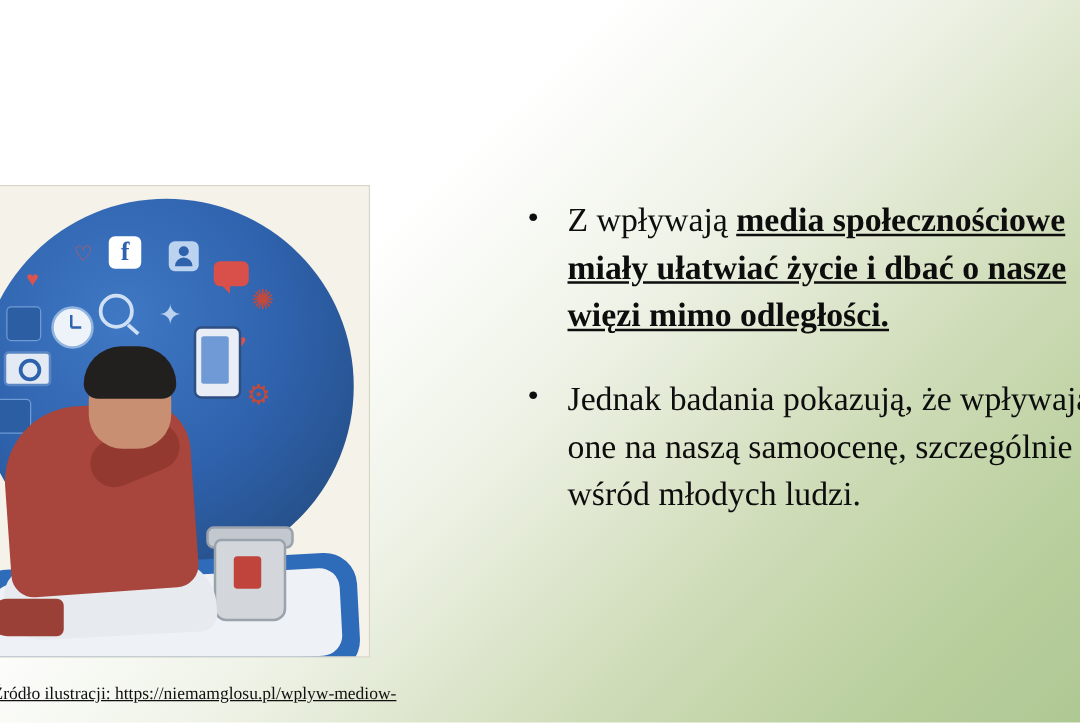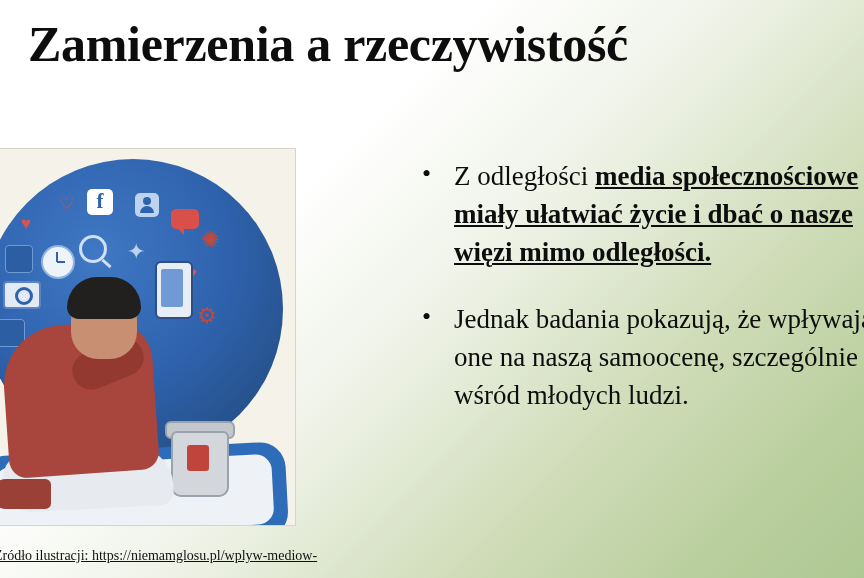--- a/index.html
+++ b/index.html
@@ -350,21 +350,20 @@
     font-weight: 700;
     text-decoration: underline;
     text-underline-offset: 2px;
   }
 </style>
 </head>
 <body>
 
 <div class="slide">
 
-  <div class="title">Zamierzenia a rzeczywistość</div>
 
   <div class="image-card">
     <div class="img-inner">
 
       <div class="blue-circle"></div>
 
       <div class="fb" style="left:112px; top:40px;">f</div>
       <div class="person-badge" style="left:160px; top:44px;"></div>
       <div class="bubble" style="left:196px; top:60px;"></div>
       <div class="heart" style="left:84px; top:46px;">♡</div>
@@ -395,20 +394,20 @@
       <div class="figure-arm"></div>
       <div class="figure-head"></div>
       <div class="figure-hair"></div>
     </div>
   </div>
 
   <div class="caption">Źródło ilustracji: https://niemamglosu.pl/wplyw-mediow-</div>
 
   <div class="content">
     <div class="bullet">
-      <span>Z odległości </span><span class="strong-underline">media społecznościowe miały ułatwiać życie i dbać o nasze więzi mimo odległości.</span>
+      <span>Z wpływają </span><span class="strong-underline">media społecznościowe miały ułatwiać życie i dbać o nasze więzi mimo odległości.</span>
     </div>
     <div class="bullet">
       <span>Jednak badania pokazują, że wpływają one na naszą samoocenę, szczególnie wśród młodych ludzi.</span>
     </div>
   </div>
 
 </div>
 
 </body></html>

